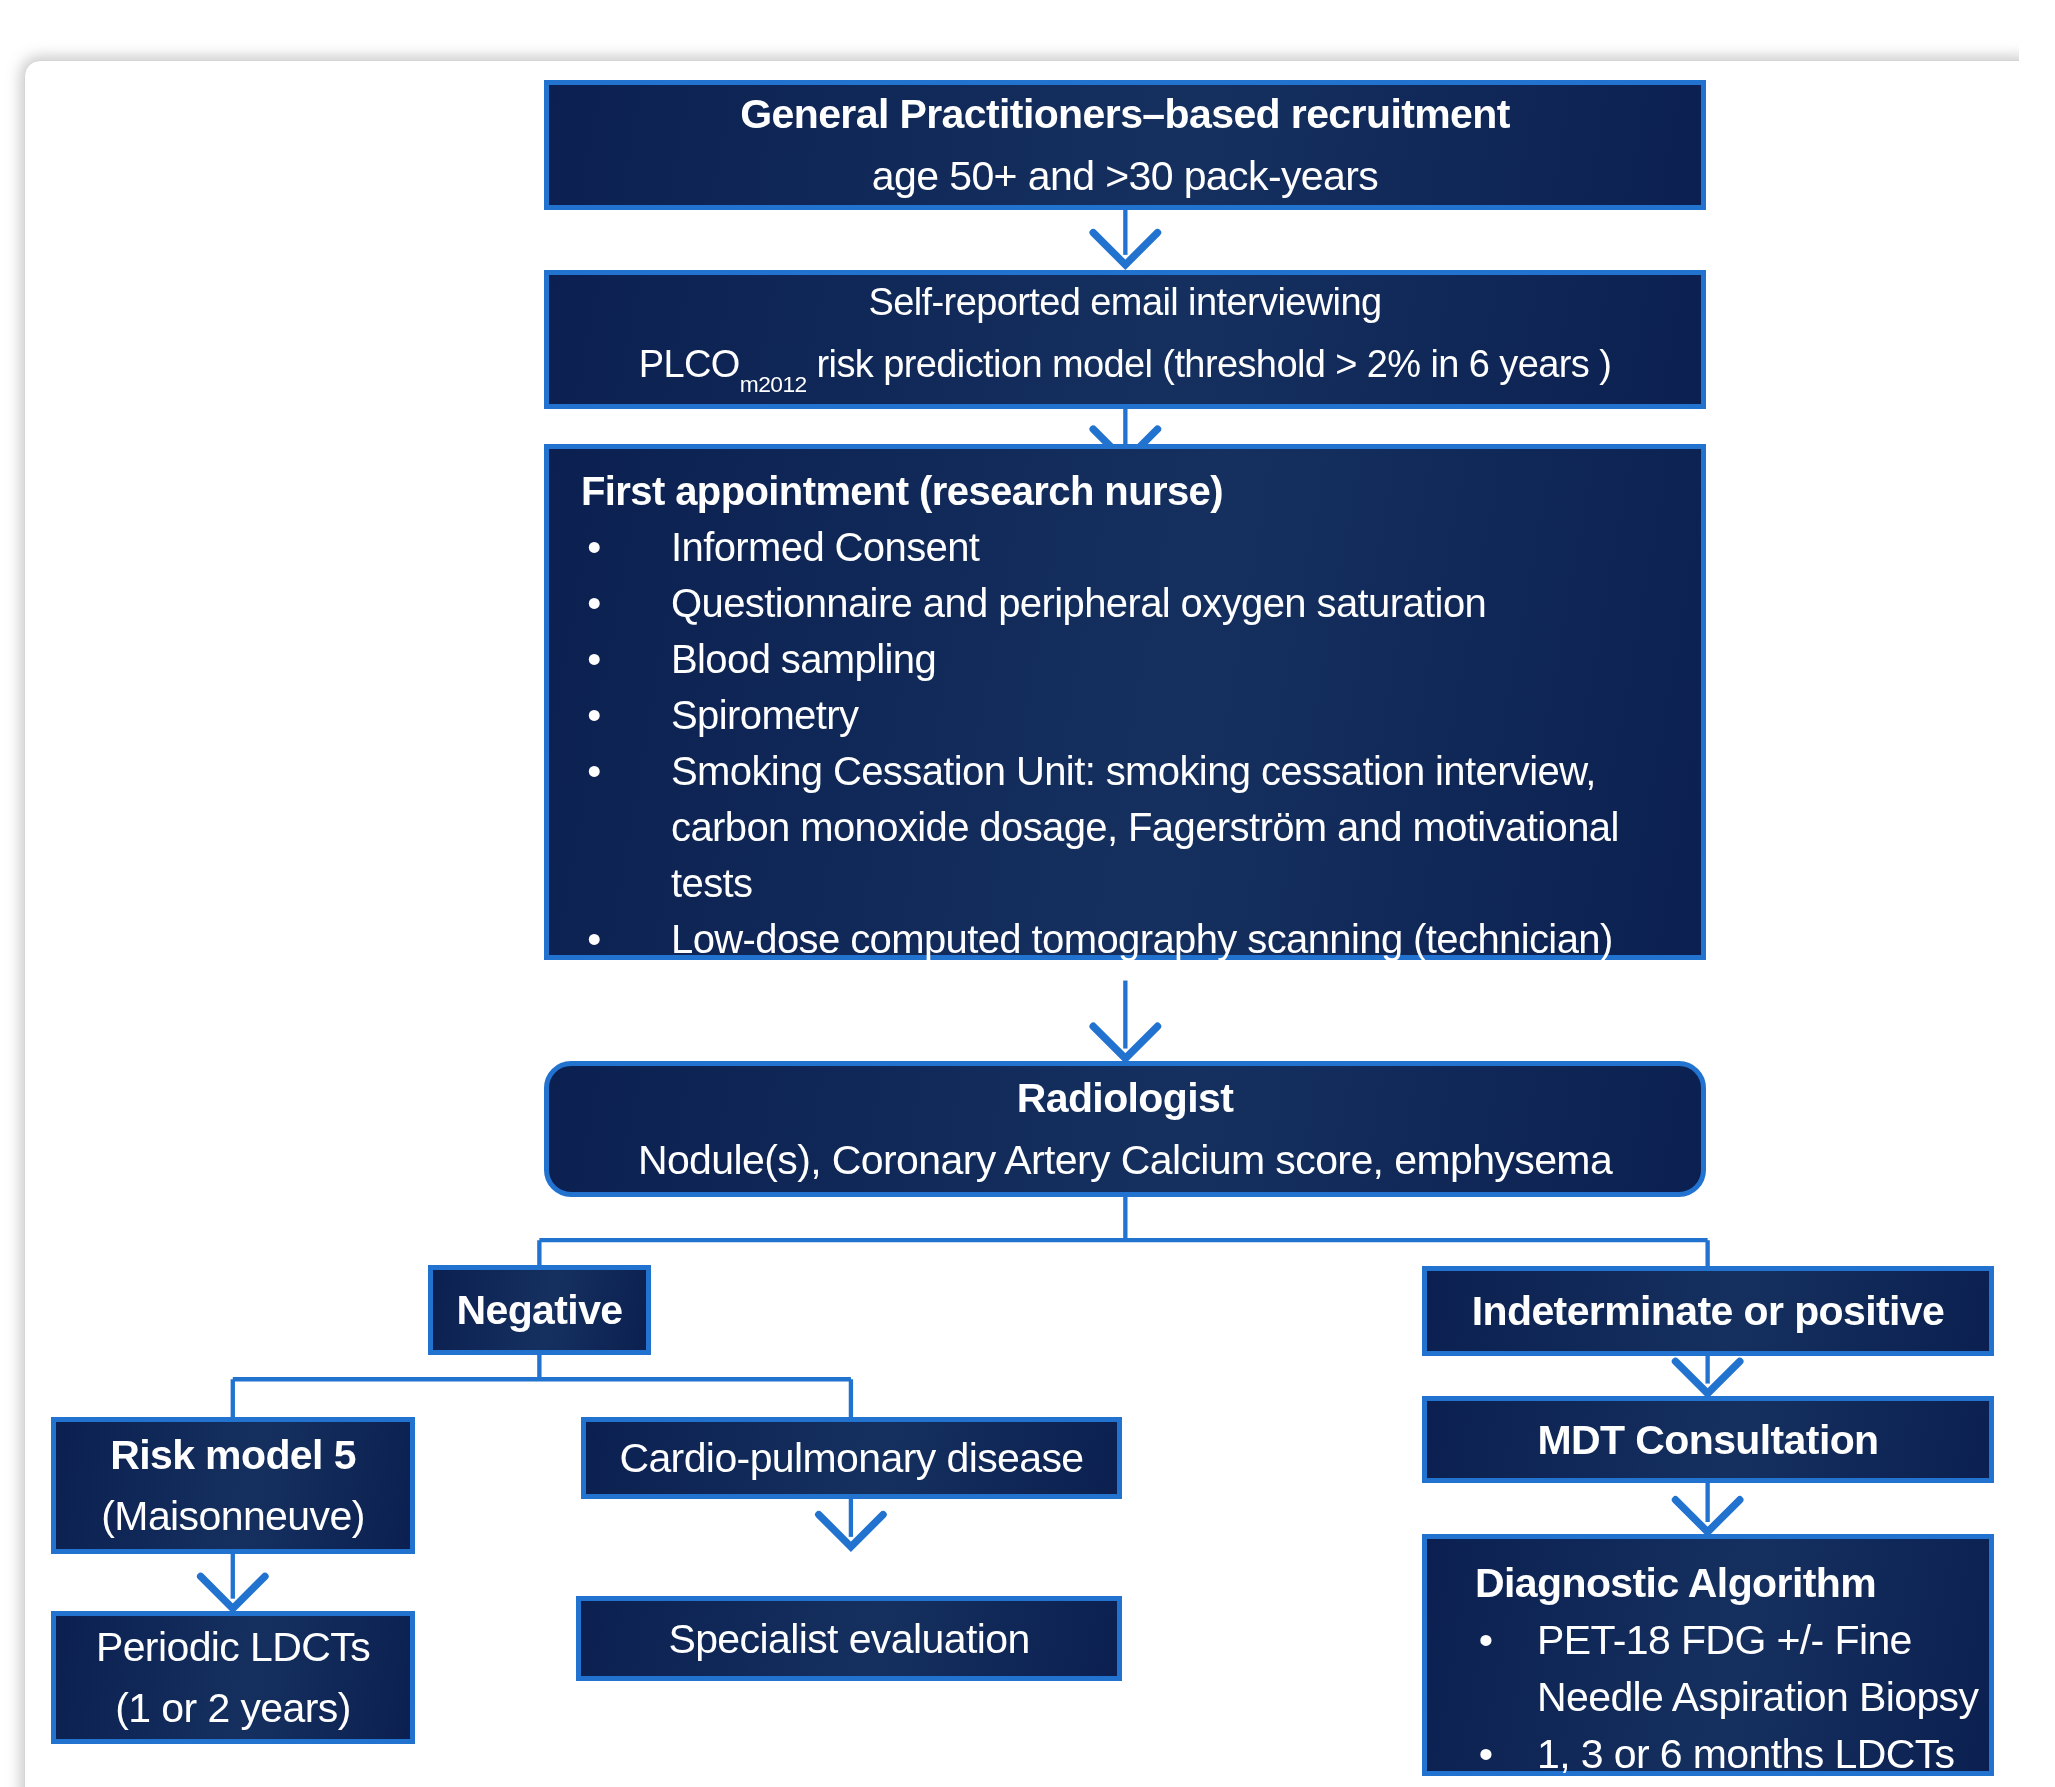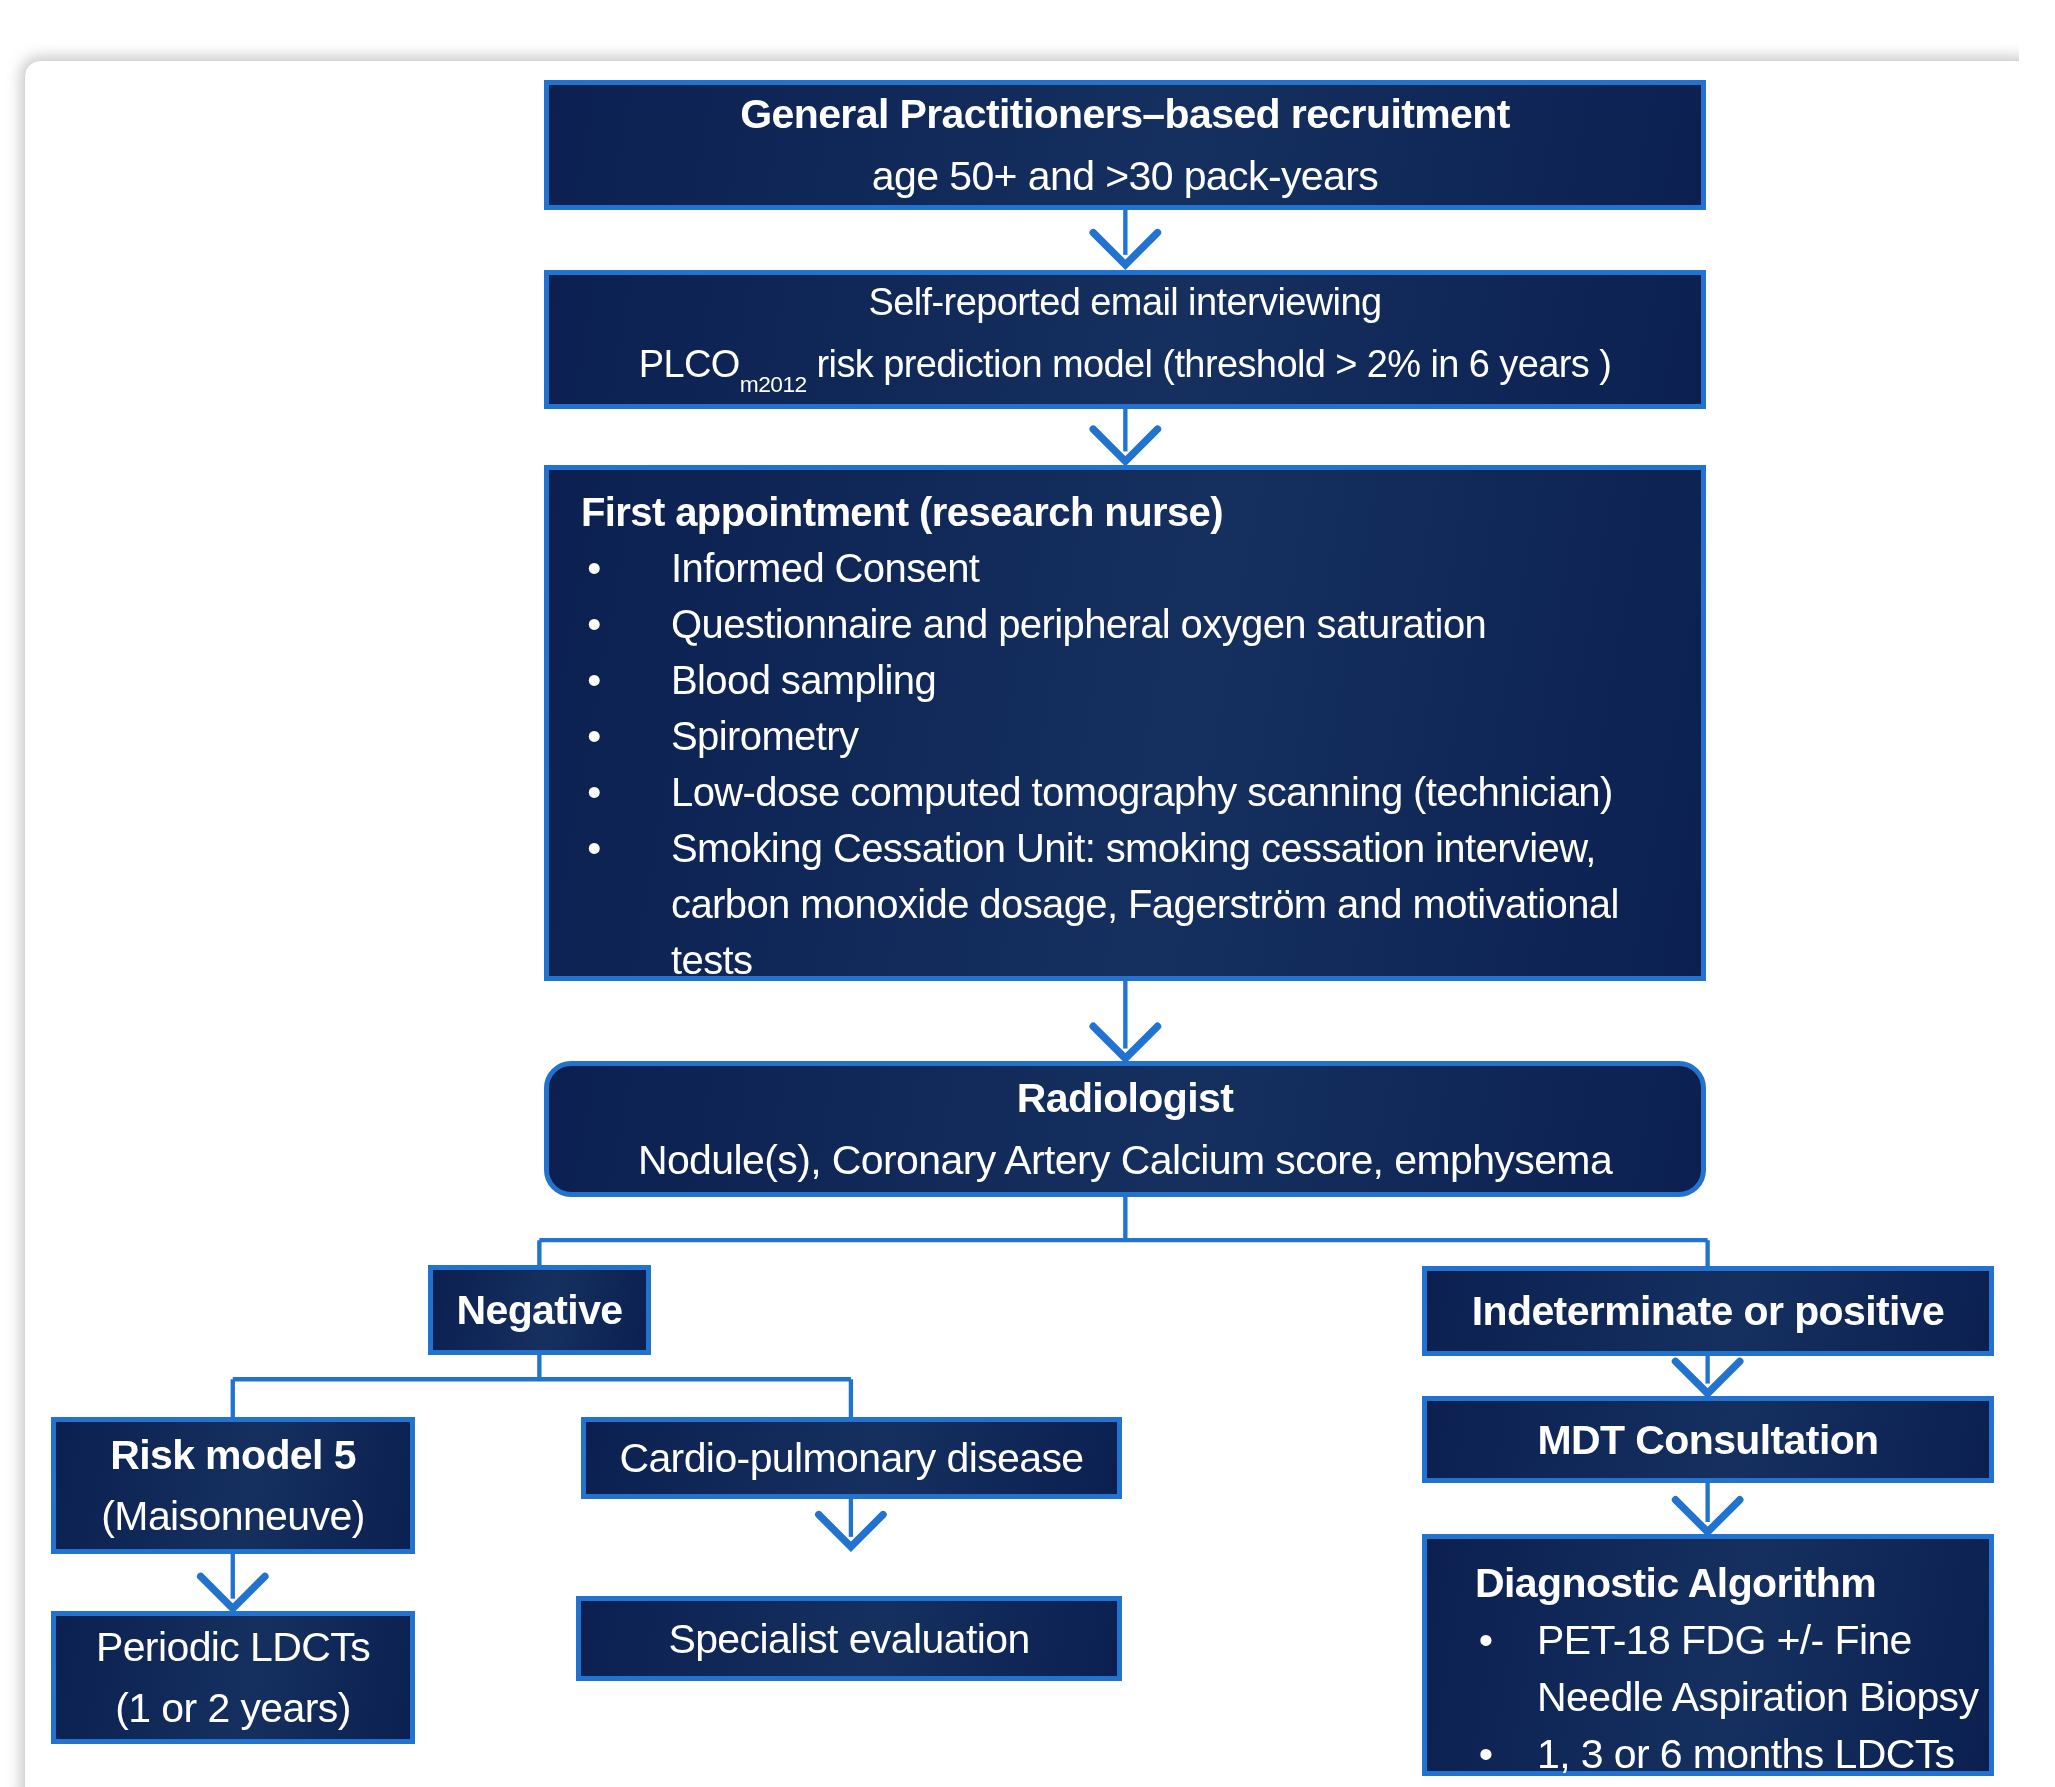--- a/index.html
+++ b/index.html
@@ -73,29 +73,29 @@
   <div class="node fs-main" style="left:544px;top:39px;width:1162px;height:130px;">
     <div class="ln bold">General Practitioners–based recruitment</div>
     <div class="ln">age 50+ and &gt;30 pack-years</div>
   </div>
 
   <div class="node fs-sub2" style="left:544px;top:229px;width:1162px;height:139px;">
     <div class="ln">Self-reported email interviewing</div>
     <div class="ln"><span>PLCO</span><sub class="model">m2012</sub><span> risk prediction model (threshold &gt; 2% in 6 years )</span></div>
   </div>
 
-  <div class="node listbox" style="left:544px;top:424px;width:1162px;height:516px;">
+  <div class="node listbox" style="left:544px;top:403px;width:1162px;height:516px;">
     <div class="title">First appointment (research nurse)</div>
     <ul class="plain">
       <li>Informed Consent</li>
       <li>Questionnaire and peripheral oxygen saturation</li>
       <li>Blood sampling</li>
       <li>Spirometry</li>
+      <li>Smoking Cessation Unit: smoking cessation interview, carbon monoxide dosage, Fagerström and motivational tests</li>
       <li>Low-dose computed tomography scanning (technician)</li>
-      <li>Smoking Cessation Unit: smoking cessation interview, carbon monoxide dosage, Fagerström and motivational tests</li>
     </ul>
   </div>
 
   <div class="node fs-main" style="left:544px;top:1020px;width:1162px;height:136px;border-radius:27px;">
     <div class="ln bold">Radiologist</div>
     <div class="ln">Nodule(s), Coronary Artery Calcium score, emphysema</div>
   </div>
 
   <div class="node fs-main" style="left:428px;top:1224px;width:223px;height:90px;">
     <div class="ln bold">Negative</div>

